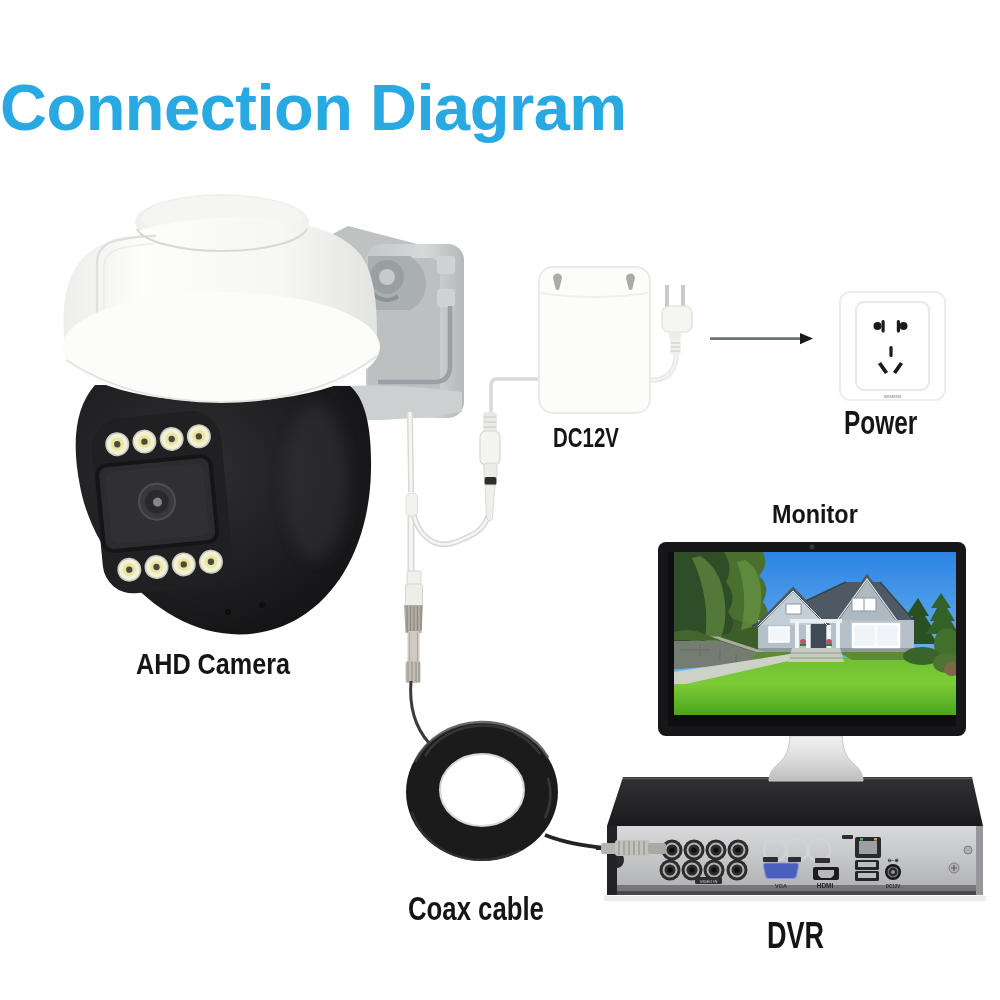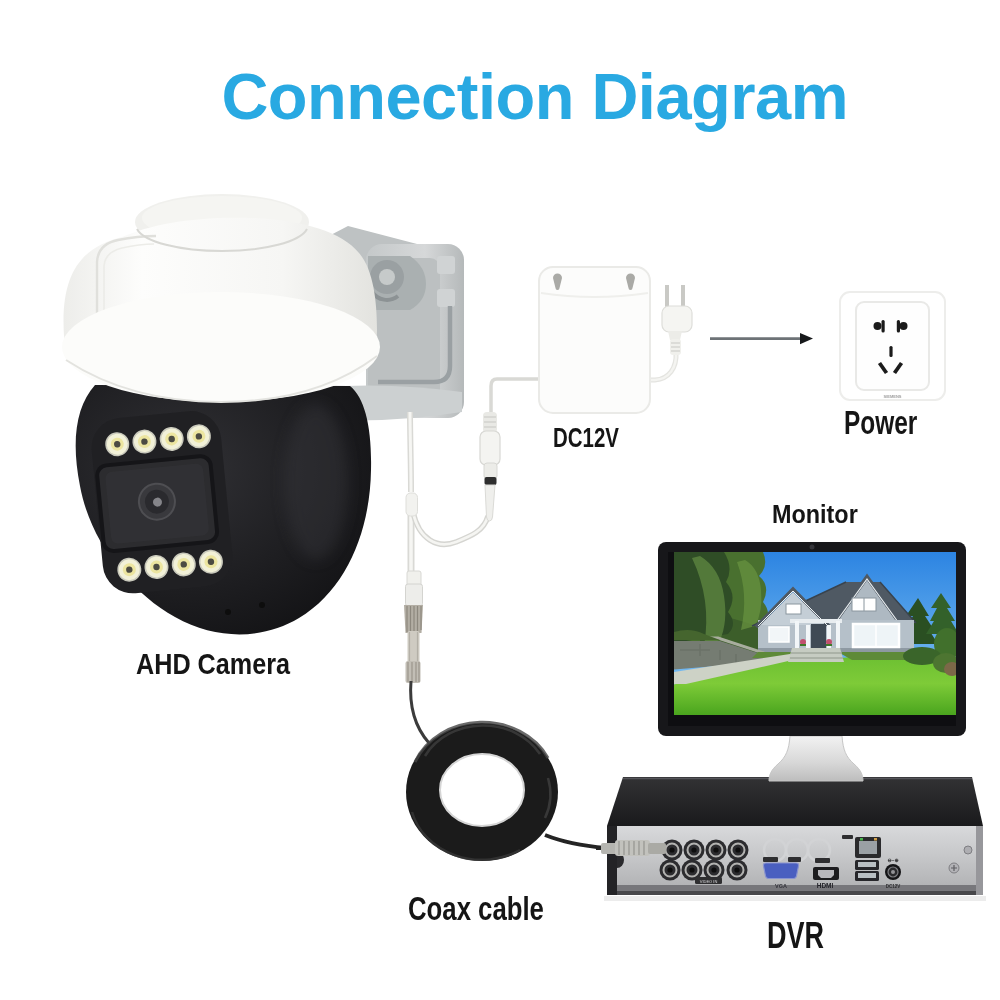--- a/index.html
+++ b/index.html
@@ -1,19 +1,19 @@
 <!DOCTYPE html>
 <html><head>
 <meta charset="utf-8">
 <style>
 html,body{margin:0;padding:0;background:#fff;}
 body{width:1000px;height:1000px;font-family:"Liberation Sans",sans-serif;overflow:hidden;}
 #page{position:relative;width:1000px;height:1000px;}
 .lbl{position:absolute;font-weight:bold;color:#151515;white-space:nowrap;line-height:1;transform-origin:left top;}
-#title{position:absolute;left:0;top:64px;width:848px;text-align:right;font-weight:bold;color:#29a9e2;font-size:65px;line-height:1;letter-spacing:-0.5px;}
+#title{position:absolute;left:0;top:75px;width:848px;text-align:left;font-weight:bold;color:#29a9e2;font-size:65px;line-height:1;letter-spacing:-0.5px;}
 </style>
 </head>
 <body>
 <div id="page">
 <svg width="1000" height="1000" viewBox="0 0 1000 1000" style="position:absolute;left:0;top:0">
 <defs>
 <linearGradient id="gBody" x1="0" y1="0" x2="1" y2="0">
 <stop offset="0" stop-color="#ededea"></stop>
           <stop offset="0.25" stop-color="#fdfdfc"></stop>
           <stop offset="0.7" stop-color="#f6f6f4"></stop>

